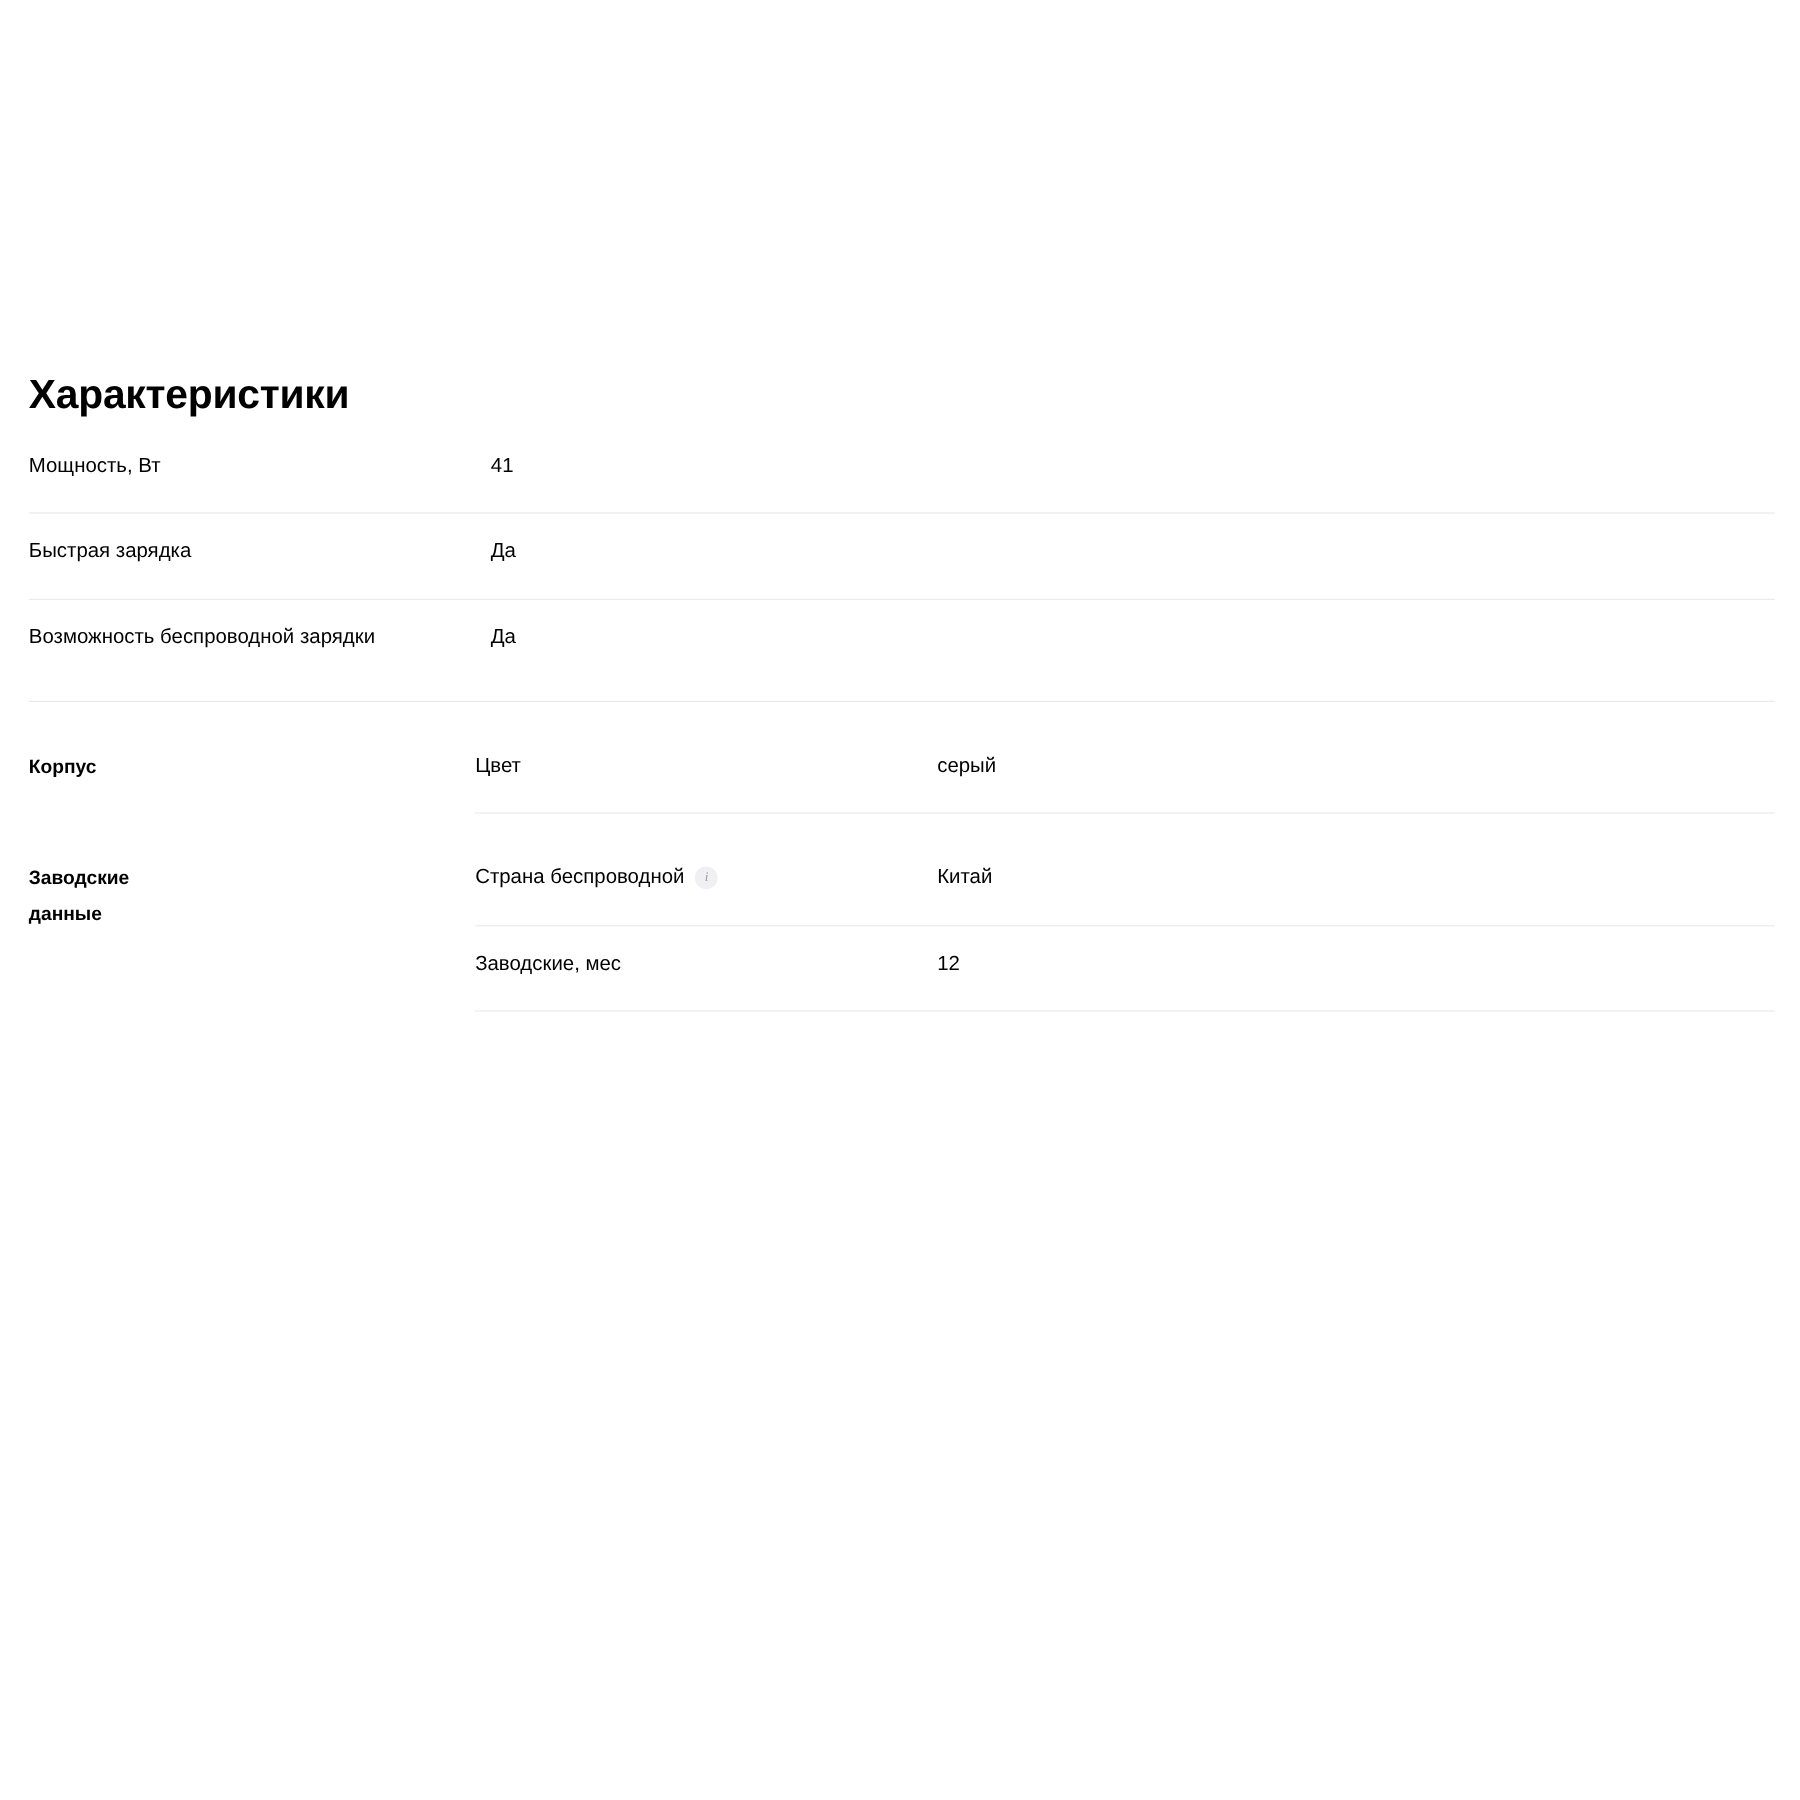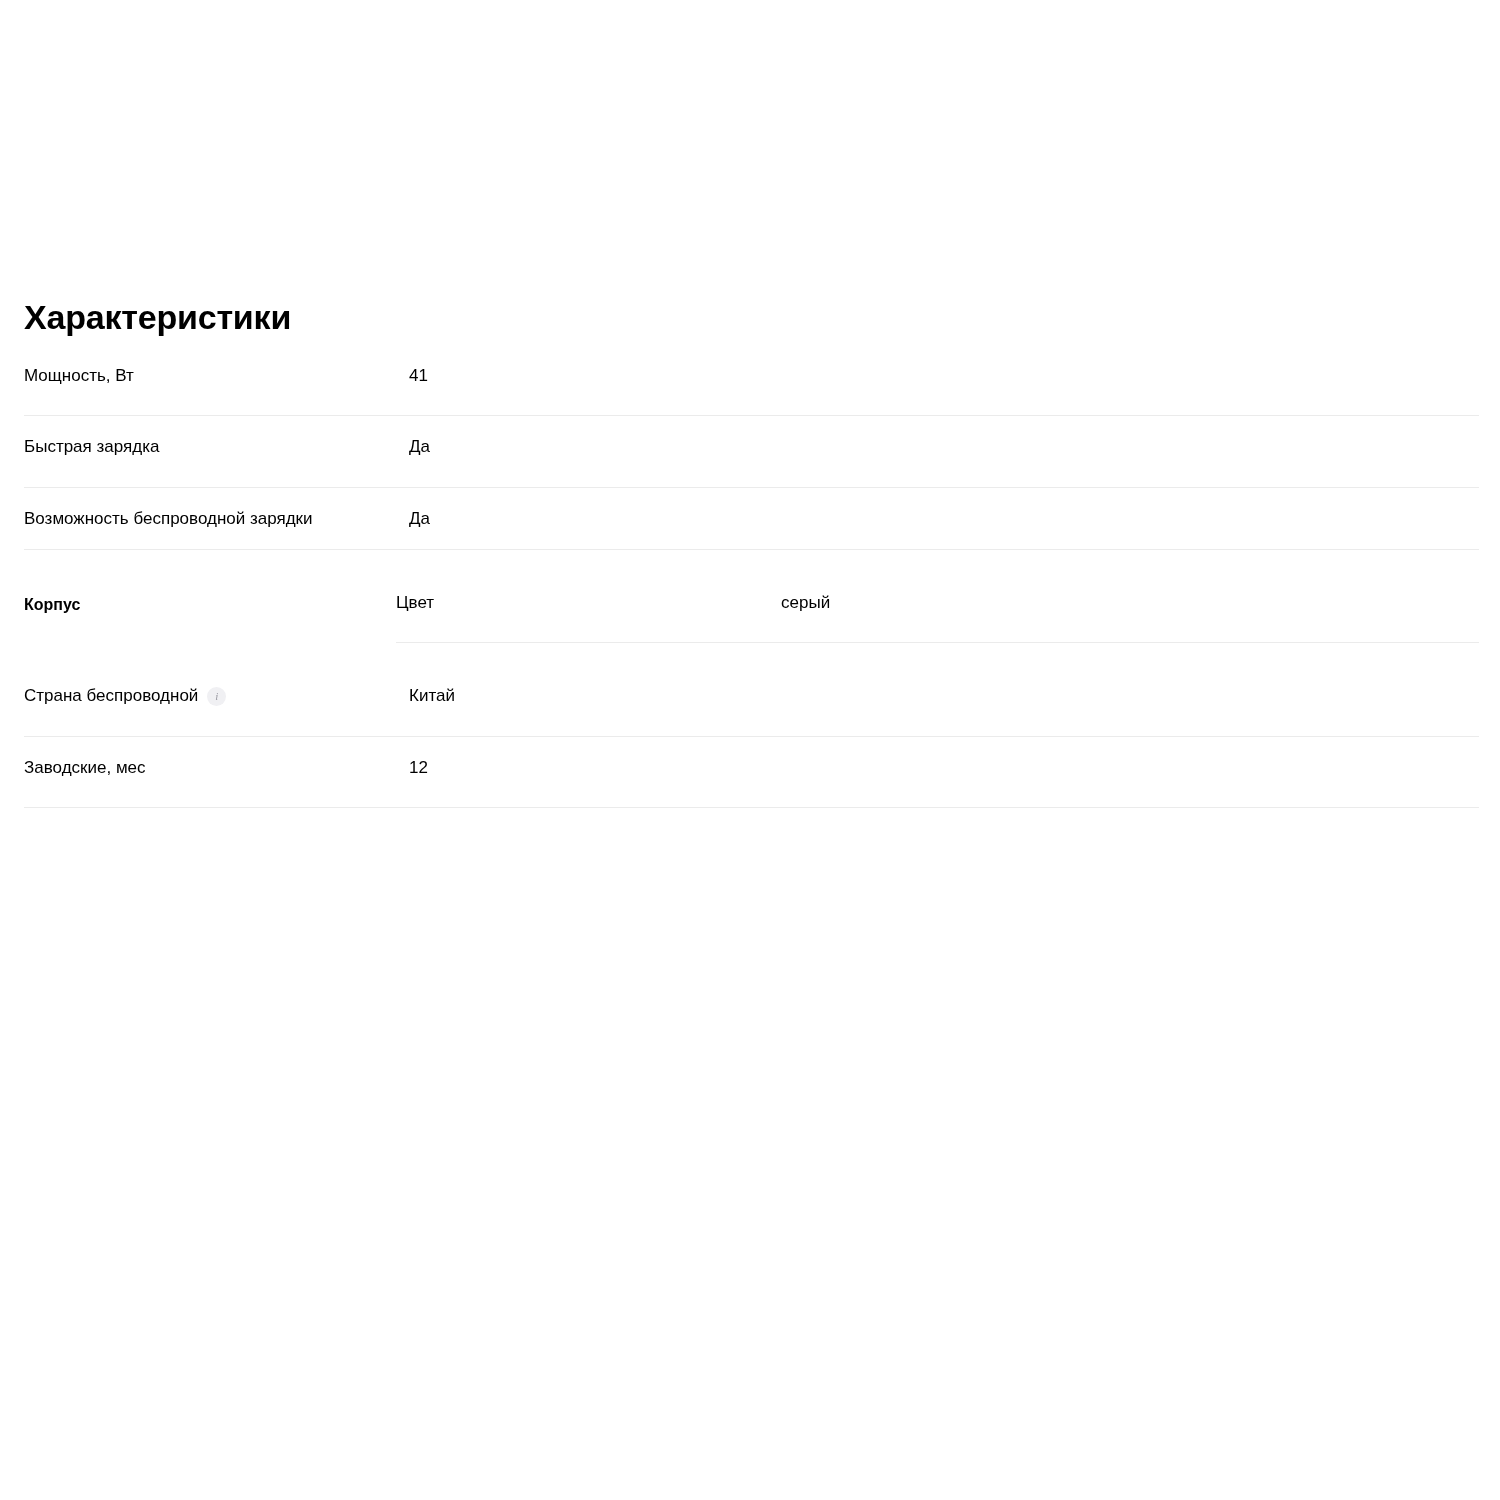--- a/index.html
+++ b/index.html
@@ -12,20 +12,21 @@
     height: 1500px;
     font-family: "Liberation Sans", sans-serif;
     color: #000000;
     -webkit-font-smoothing: antialiased;
   }
   .page {
     position: relative;
     width: 1500px;
     height: 1228px;
     box-sizing: border-box;
+    margin-top: 12px;
   }
   .specs-title {
     position: absolute;
     left: 24px;
     top: 270px;
     font-size: 34px;
     font-weight: bold;
     letter-spacing: -0.2px;
     color: #000000;
   }
@@ -109,21 +110,21 @@
     font-family: "Liberation Serif", serif;
     line-height: 1;
     flex: 0 0 19px;
     margin-top: 4px;
     cursor: pointer;
   }
   .group-spacer {
     height: 22px;
   }
   .power-rows .row:nth-child(3) {
-    padding-bottom: 17px;
+    padding-bottom: 40px;
   }
 </style>
 </head>
 <body>
 
 <div class="page">
 
   <h2 class="specs-title">Характеристики</h2>
 
   <div class="specs-table">
@@ -163,20 +164,24 @@
             <span class="label-text">Цвет</span>
           </div>
           <div class="row-value">серый</div>
         </div>
       </div>
     </div>
 
     <div class="group-spacer"></div>
 
     <div class="group">
+      <div class="group-title">
+        <span class="tw">Заводские</span>
+        <span class="tw">данные</span>
+      </div>
       <div class="rows">
         <div class="row">
           <div class="row-name">
             <span class="label-text">Страна беспроводной</span>
             <span class="info-icon">i</span>
           </div>
           <div class="row-value">Китай</div>
         </div>
         <div class="row last-in-group">
           <div class="row-name">

